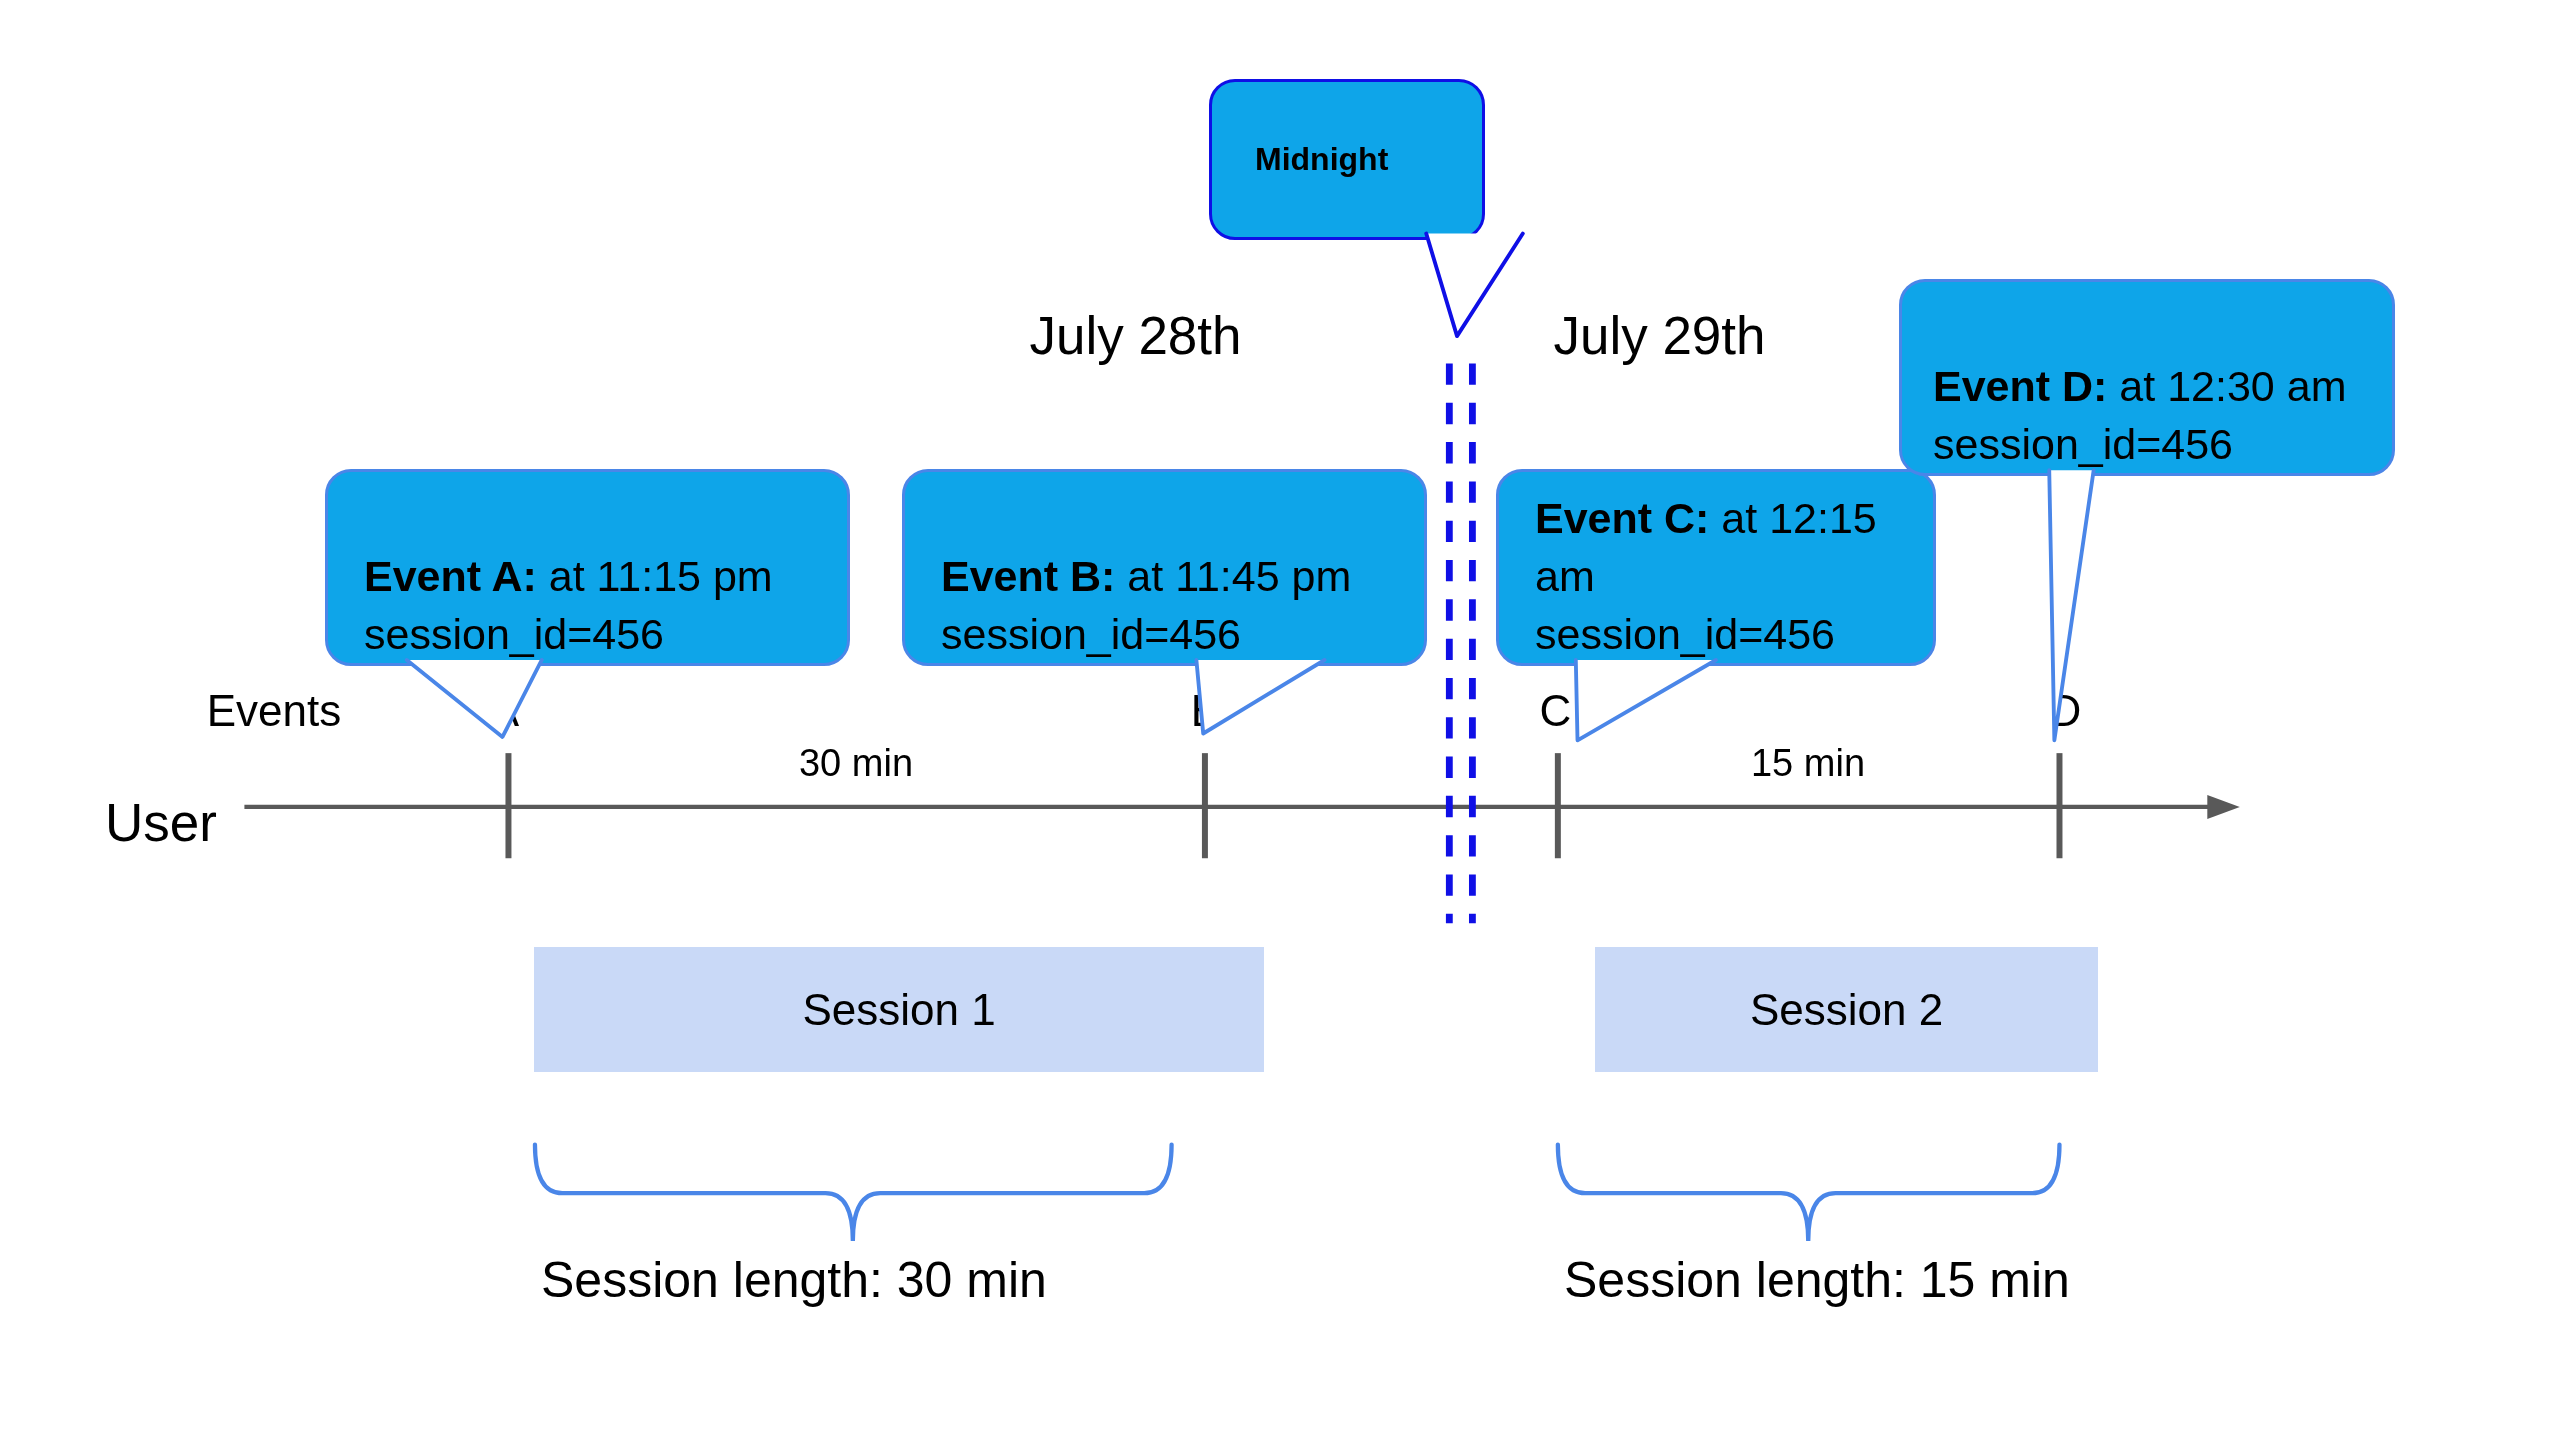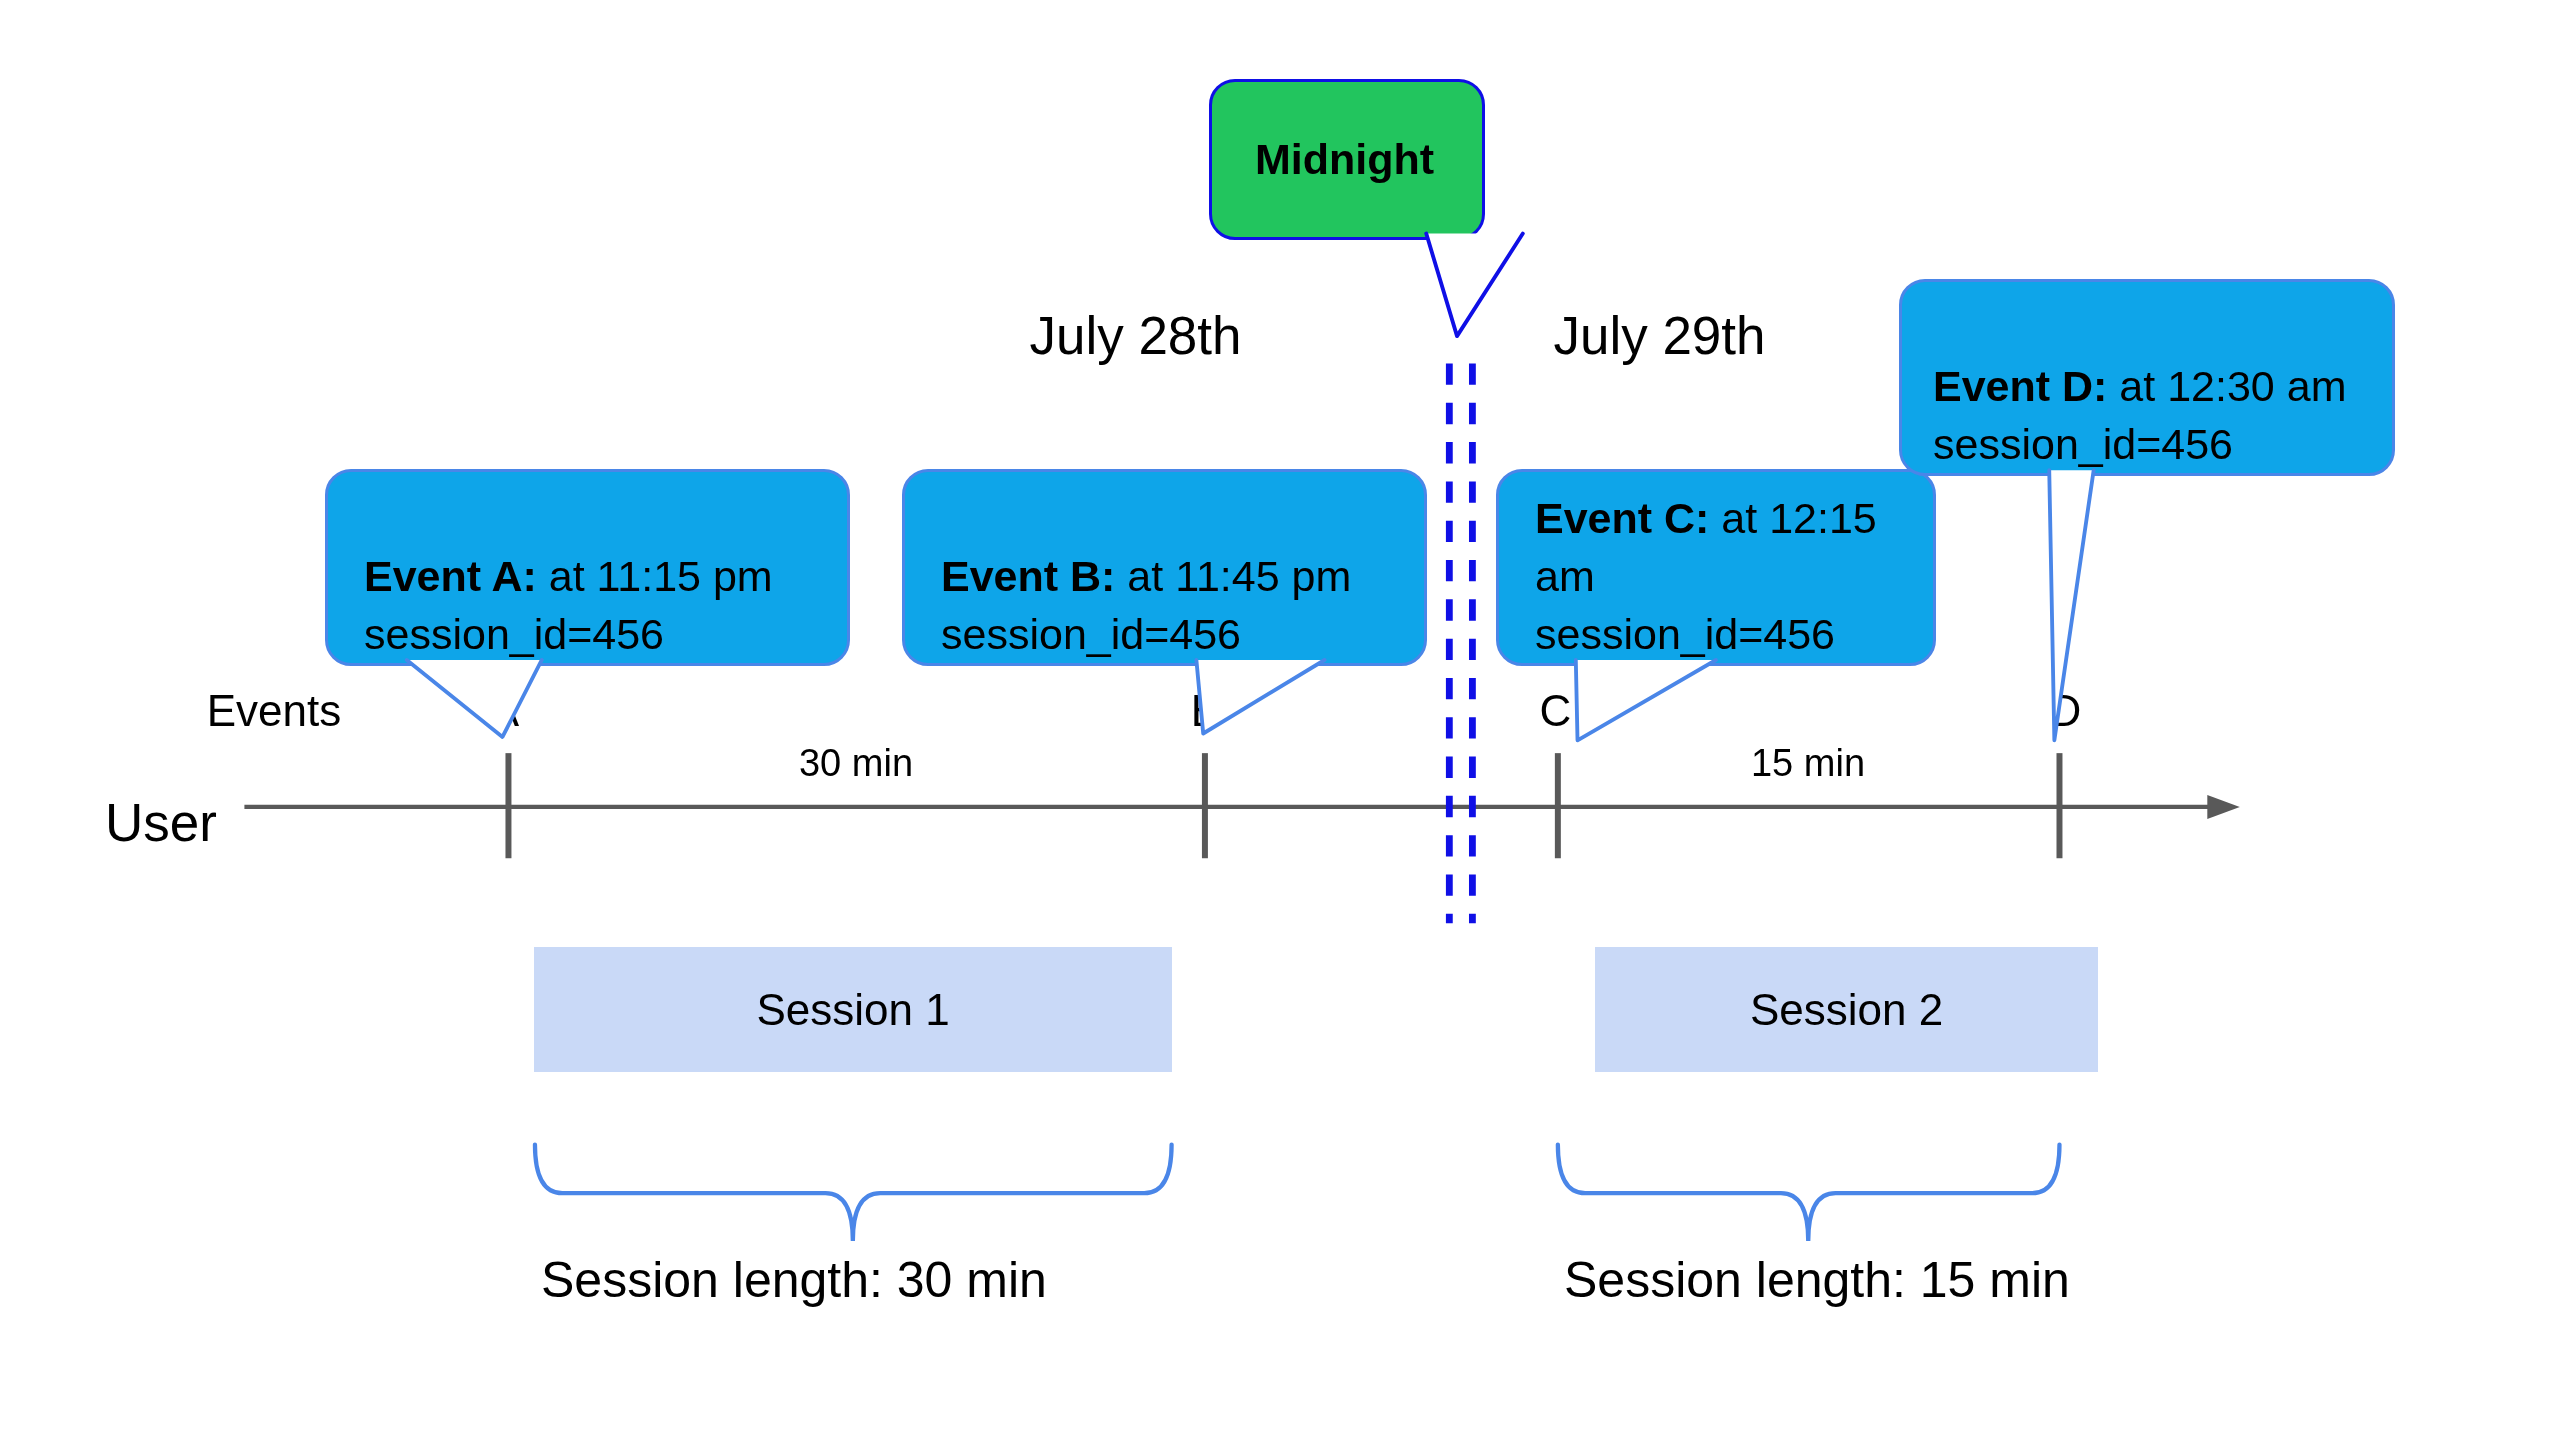--- a/index.html
+++ b/index.html
@@ -30,26 +30,26 @@
     border:3.4px solid var(--accent-light);
     border-radius:26px;
     display:flex;flex-direction:column;justify-content:flex-end;
     padding-left:36px;padding-right:8.5px;
     font-size:43px;line-height:58px;
     z-index:30;
   }
   .callout .b{font-weight:bold;}
   .callout-dark{
     position:absolute;
-    background:#22c55e;
+    background:#0ea5e9;
     border:3.4px solid var(--accent-dark);
     border-radius:26px;
     display:flex;align-items:center;
     padding-left:43px;
-    font-size:43px;font-weight:bold;
+    font-size:32px;font-weight:bold;
     z-index:30;
   }
 
   .datelabel{position:absolute;width:291px;text-align:center;font-size:53px;line-height:60px;}
   .letter{position:absolute;width:55px;height:58px;text-align:center;font-size:44px;line-height:58px;}
   .rowlabel{position:absolute;font-size:44px;line-height:58px;}
   .userlabel{position:absolute;font-size:53px;line-height:60px;margin-left:24px;}
   .gaplabel{position:absolute;width:188px;text-align:center;font-size:38px;line-height:46px;}
   .session-box{
     position:absolute;height:125px;
@@ -93,21 +93,21 @@
   <div class="userlabel abs" style="left:81px;top:793px;width:128px;">User</div>
 
   <div class="letter" style="left:477px;top:682px;">A</div>
   <div class="letter" style="left:1178px;top:682px;">B</div>
   <div class="letter" style="left:1528px;top:682px;">C</div>
   <div class="letter" style="left:2038px;top:682px;">D</div>
 
   <div class="gaplabel" style="left:762px;top:740px;">30 min</div>
   <div class="gaplabel" style="left:1714px;top:740px;">15 min</div>
 
-  <div class="session-box" style="left:534px;top:947px;width:638px;">
+  <div class="session-box" style="left:534px;top:947px;width:730px;">
     <span>Session 1</span>
   </div>
   <div class="session-box" style="left:1559px;top:947px;width:503px;margin-left:36px;">
     <span>Session 2</span>
   </div>
 
   <div class="lengthlabel" style="left:541px;top:1250px;">Session length: 30 min</div>
   <div class="lengthlabel" style="left:1564px;top:1250px;">Session length: 15 min</div>
 
   <div class="callout-dark" style="left:1209px;top:79px;width:276px;height:161px;">

